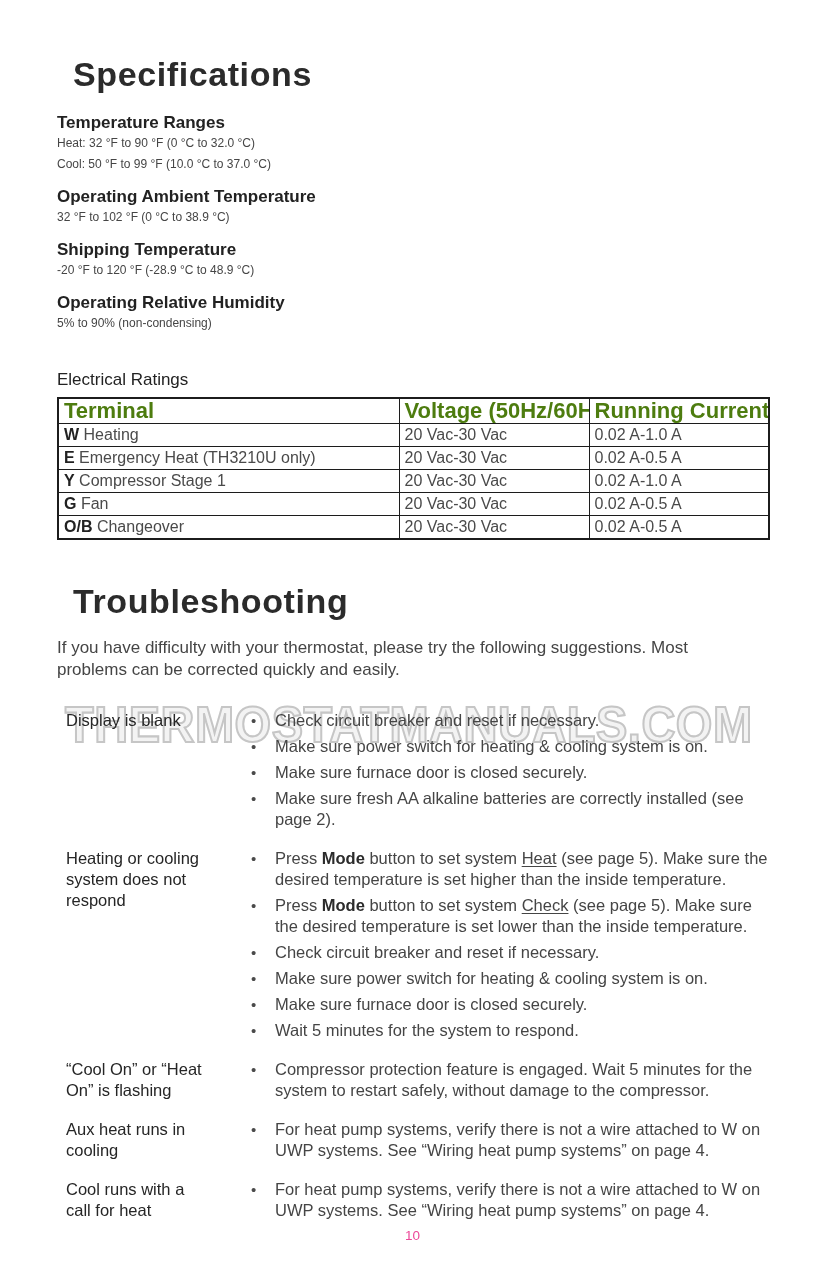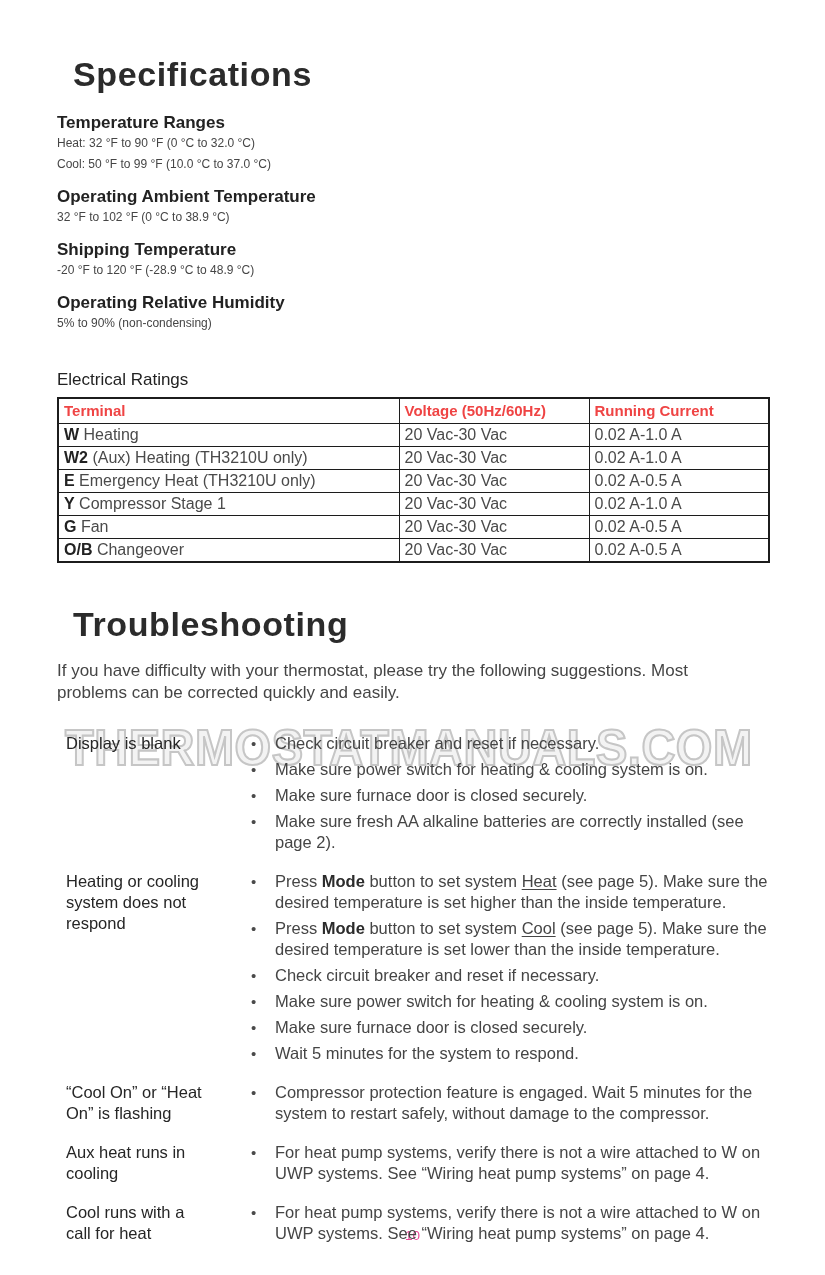--- a/index.html
+++ b/index.html
@@ -36,21 +36,21 @@
     border:2px solid #1c1c1c;
     table-layout:fixed;
   }
   table.ratings th, table.ratings td{
     border:1.5px solid #1c1c1c;
     font-size:16px;line-height:19px;
     padding:1px 5px 2px 5px;
     text-align:left;vertical-align:middle;
     overflow:hidden;white-space:nowrap;
   }
-  table.ratings th{font-weight:700;color:#ef4444;font-size:15px;padding-top:2px;padding-bottom:3px;}
+  table.ratings th{font-weight:700;color:#4d7c0f;font-size:22px;padding-top:2px;padding-bottom:3px;}
   table.ratings td{color:#4a4a4a;}
   table.ratings td b{color:#222;}
   .col-terminal{width:341px;}
   .col-voltage{width:190px;}
   .col-current{width:180px;}
   .h1-trouble{margin-top:42px;margin-bottom:0;}
   .intro{
     font-size:17px;line-height:21.5px;color:#454545;
     margin:16px 0 0 0;max-width:695px;
   }
@@ -132,25 +132,20 @@
         <th>Running Current</th>
       </tr>
     </thead>
     <tbody id="ratings-body">
         <tr>
           <td><b>W</b> Heating</td>
           <td>20 Vac-30 Vac</td>
           <td>0.02 A-1.0 A</td>
         </tr>
         <tr>
-          <td><b>W2</b> (Aux) Heating (TH3210U only)</td>
-          <td>20 Vac-30 Vac</td>
-          <td>0.02 A-1.0 A</td>
-        </tr>
-        <tr>
           <td><b>E</b> Emergency Heat (TH3210U only)</td>
           <td>20 Vac-30 Vac</td>
           <td>0.02 A-0.5 A</td>
         </tr>
         <tr>
           <td><b>Y</b> Compressor Stage 1</td>
           <td>20 Vac-30 Vac</td>
           <td>0.02 A-1.0 A</td>
         </tr>
         <tr>
@@ -196,21 +191,21 @@
         </div>
         <div class="trouble-row">
           <div class="trouble-label">Heating or cooling system does not respond</div>
           <div class="trouble-bullets">
             <div class="bullet-item">
               <span class="bullet-dot">•</span>
               <span class="bullet-text"><span>Press </span><b>Mode</b><span> button to set system </span><u>Heat</u><span> (see page 5). Make sure the desired temperature is set higher than the inside temperature.</span></span>
             </div>
             <div class="bullet-item">
               <span class="bullet-dot">•</span>
-              <span class="bullet-text"><span>Press </span><b>Mode</b><span> button to set system </span><u>Cool</u><span> (see page 5). Make sure the desired temperature is set lower than the inside temperature.</span></span>
+              <span class="bullet-text"><span>Press </span><b>Mode</b><span> button to set system </span><u>Check</u><span> (see page 5). Make sure the desired temperature is set lower than the inside temperature.</span></span>
             </div>
             <div class="bullet-item">
               <span class="bullet-dot">•</span>
               <span class="bullet-text"><span>Check circuit breaker and reset if necessary.</span></span>
             </div>
             <div class="bullet-item">
               <span class="bullet-dot">•</span>
               <span class="bullet-text"><span>Make sure power switch for heating &amp; cooling system is on.</span></span>
             </div>
             <div class="bullet-item">

